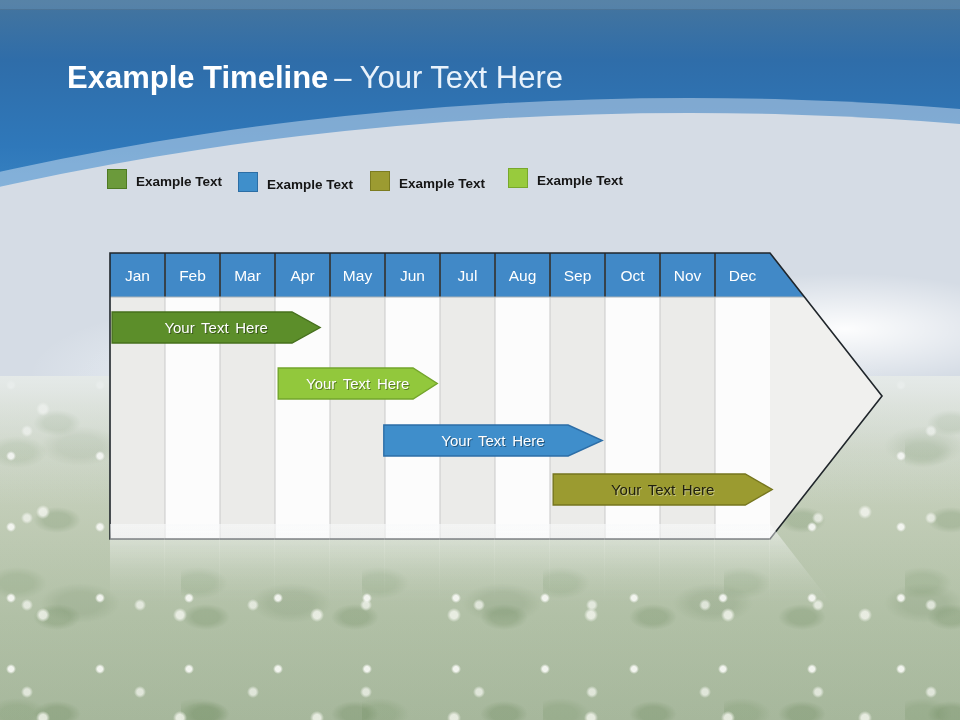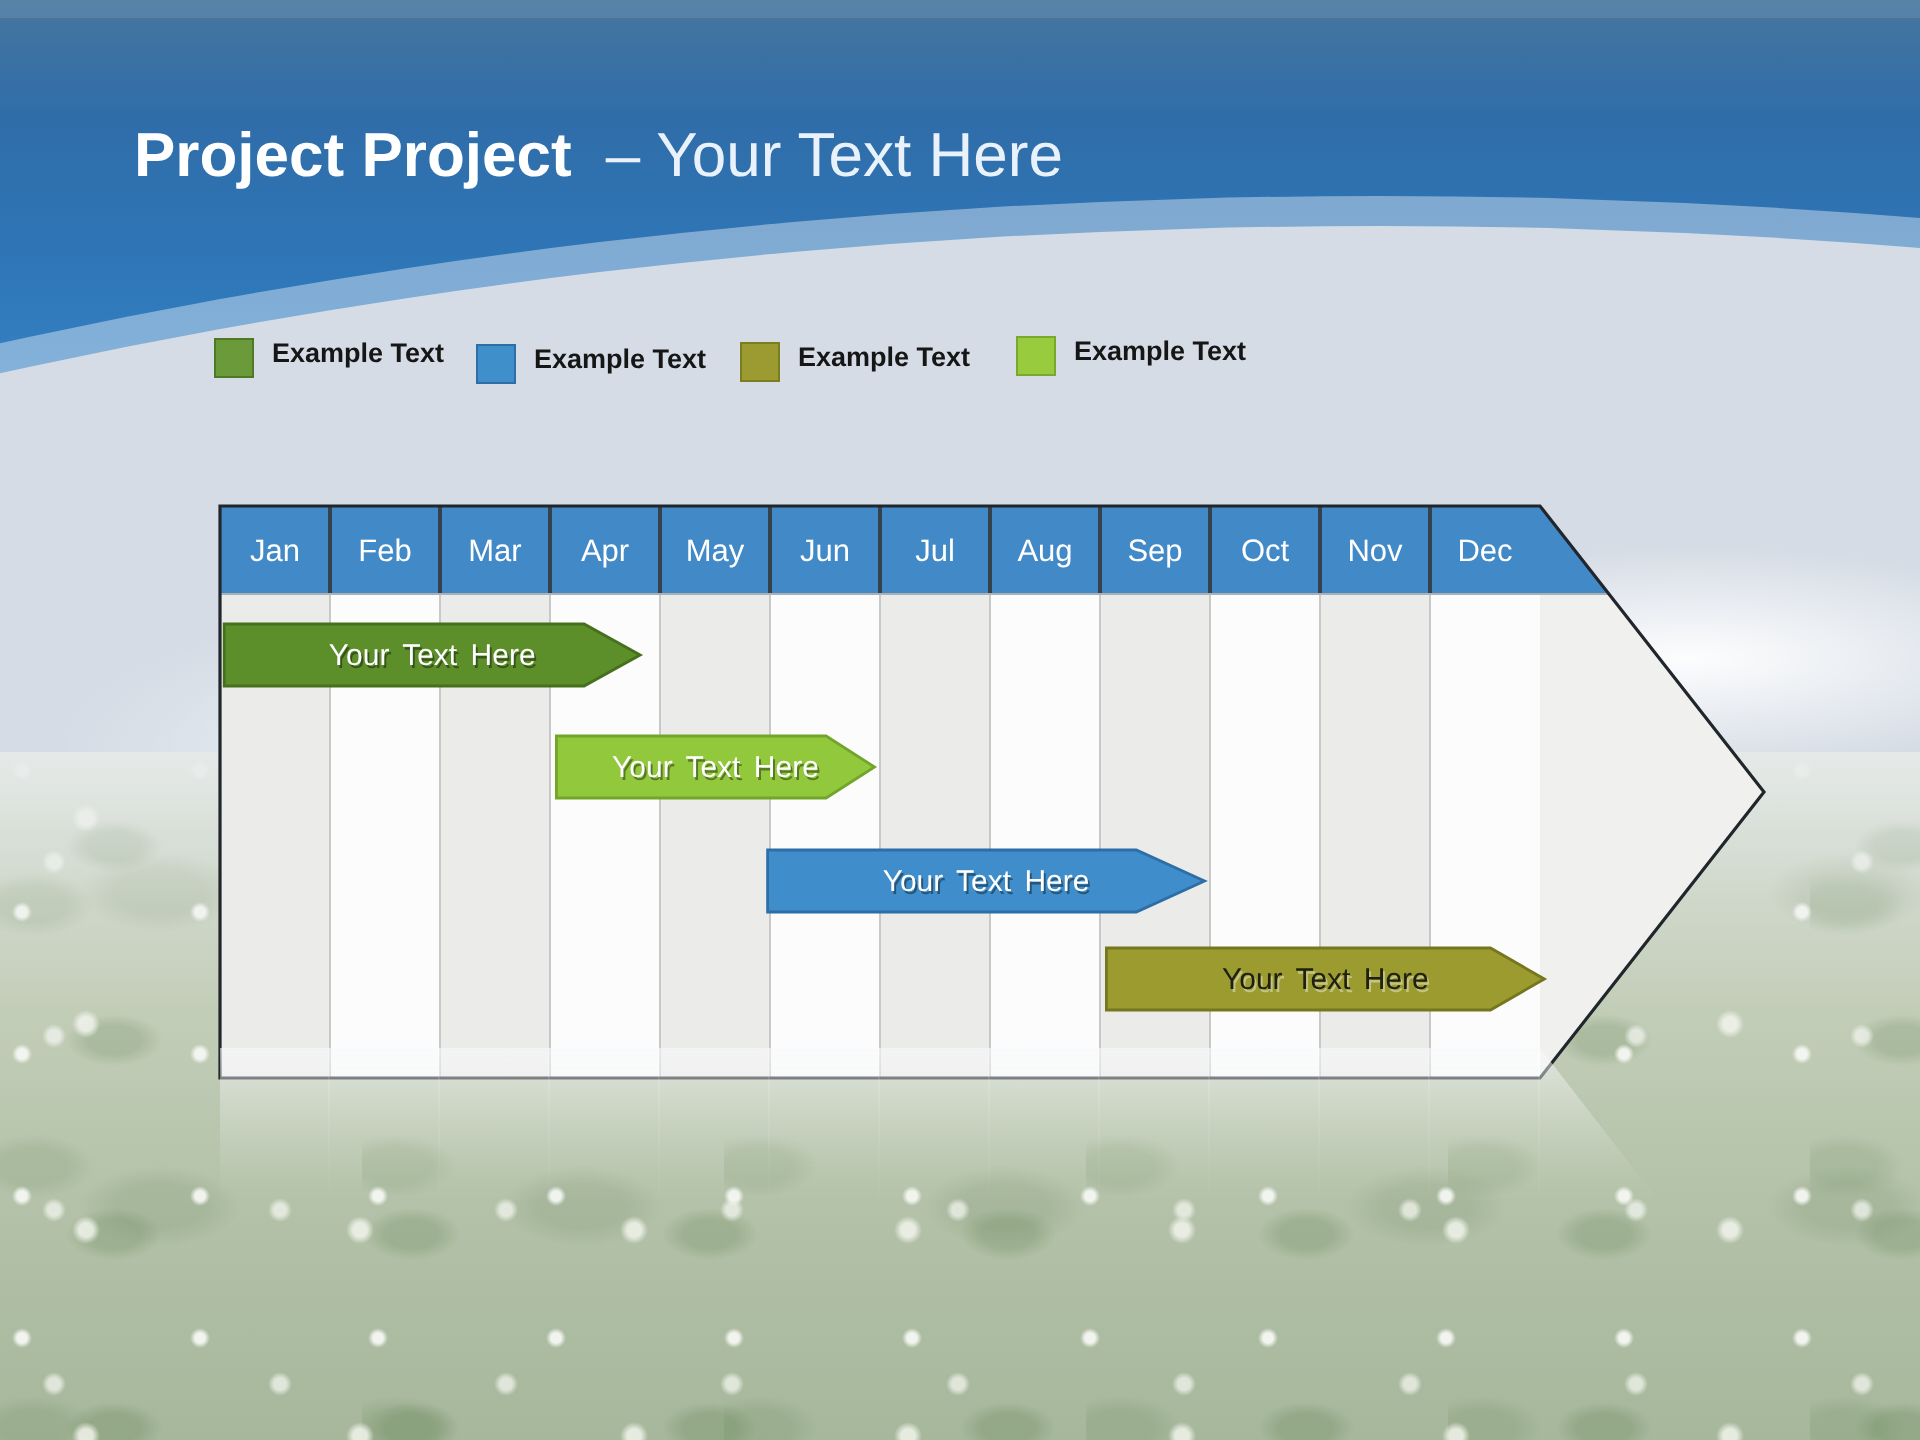--- a/index.html
+++ b/index.html
@@ -37,25 +37,25 @@
                        149px 97px,181px 131px,211px 157px,100% 100%;}
   .field::after{content:"";position:absolute;inset:0;
        background:linear-gradient(180deg, rgba(229,234,233,.95) 0px, rgba(229,234,233,.5) 28px,
                   rgba(229,234,233,.15) 75px, rgba(215,221,219,0) 130px),
                   linear-gradient(0deg, rgba(205,212,208,.10), rgba(228,232,234,.30));}
 
   
   .title{position:absolute;left:67px;top:58px;font-size:31px;line-height:40px;
          color:#ffffff;white-space:nowrap;}
   .title .tb{font-weight:bold;}
-  .title .tr{font-weight:normal;color:#e9f2fb;margin-left:17px;}
+  .title .tr{font-weight:normal;color:#e9f2fb;margin-left:6px;}
 
   
   .legend{position:absolute;left:0;top:0;width:100%;height:0;}
-  .leg-item{position:absolute;display:flex;align-items:flex-start;gap:9px;height:20px;}
+  .leg-item{position:absolute;display:flex;align-items:flex-end;gap:9px;height:20px;}
   .leg-sw{width:18px;height:18px;border:1px solid;}
   .leg-label{font-weight:bold;font-size:13.5px;color:#161616;white-space:nowrap;}
 
   
   .tl{position:absolute;left:106px;top:250px;width:780px;height:292px;}
   .tl svg{display:block;}
   .tl text{font-family:"Liberation Sans",sans-serif;}
 
   
   .tl-reflection{position:absolute;left:110px;top:524px;width:772px;height:80px;
@@ -72,21 +72,21 @@
 <div class="slide">
 
   <div class="sky"></div>
   <div class="top-strip"></div>
   <div class="band"></div>
   <div class="lightbg"></div>
   <div class="clouds"></div>
   <div class="field"></div>
 
   <div class="title">
-    <span class="tb">Project Project</span><span class="tr">– Your Text Here</span>
+    <span class="tb">Example Timeline</span><span class="tr">– Your Text Here</span>
   </div>
 
   <div class="legend" id="legend">
       <div class="leg-item" style="left: 107px; top: 169px;">
         <span class="leg-sw" style="background: rgb(107, 154, 59); border-color: rgb(78, 122, 35);"></span>
         <span class="leg-label">Example Text</span>
       </div>
       <div class="leg-item" style="left: 238px; top: 172px;">
         <span class="leg-sw" style="background: rgb(63, 143, 203); border-color: rgb(44, 110, 165);"></span>
         <span class="leg-label">Example Text</span>

